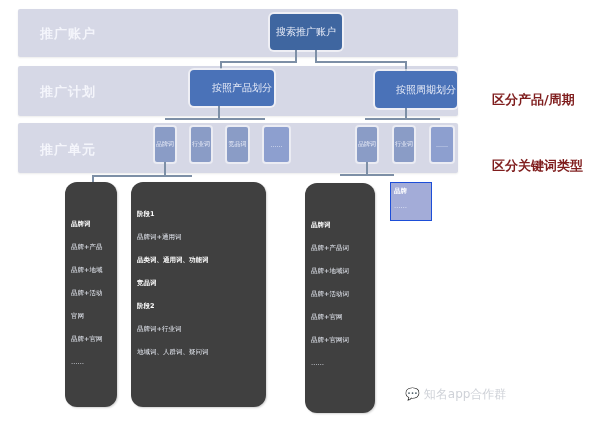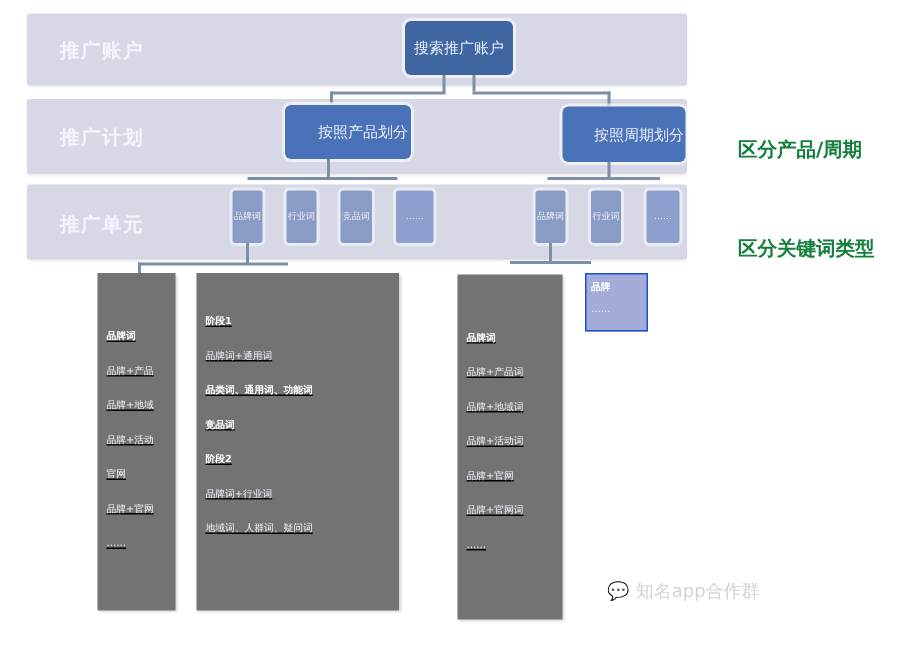--- a/index.html
+++ b/index.html
@@ -4,25 +4,25 @@
 <style>
   html, body { margin:0; padding:0; background:#ffffff; }
   body { width:600px; height:432px; position:relative; overflow:hidden; font-family:"DejaVu Sans", sans-serif; }
   .band { position:absolute; left:18px; width:440px; background:#d6d8e6; border-radius:2px; box-shadow:0 1px 2px rgba(0,0,0,0.08); }
   .band-label { position:absolute; left:40px; color:#f4f5fb; font-size:13px; font-weight:bold; letter-spacing:1px; }
   .node { position:absolute; border-radius:4px; color:#e8ecf8; font-size:10px; display:flex; align-items:center; justify-content:center; text-align:center; box-shadow:0 0 0 2px rgba(255,255,255,0.6); }
   .acct { background:#3f66a0; }
   .plan { background:#4a72b8;padding-left:20px; }
   .unit { position:absolute; background:#8a9cc6; border-radius:2px; color:#eef0fa; font-size:6px; display:flex; flex-direction:column; align-items:center; justify-content:space-around; box-shadow:0 0 0 2px rgba(255,255,255,0.5); }
   .unit.more { background:#8d9fcf; }
-  .col { position:absolute; background:#737373; border-radius:0; box-shadow:1px 1px 2px rgba(0,0,0,0.18); padding:8px 6px; box-sizing:border-box;text-decoration:underline; }
+  .col { position:absolute; background:#404040; border-radius:12px; box-shadow:1px 1px 2px rgba(0,0,0,0.18); padding:8px 6px; box-sizing:border-box; }
   .col-item { color:#eef2fb; font-size:6.5px; margin:0 0 14px 0; white-space:nowrap; }
   .col-item.hl { font-weight:bold; color:#ffffff; }
   .line { position:absolute; background:#7d8fa6; }
-  .note { position:absolute; left:492px; font-size:13px; font-weight:bold; color:#15803d; }
+  .note { position:absolute; left:492px; font-size:13px; font-weight:bold; color:#7f1d1d; }
   .small-box { position:absolute; background:#a3acd8; border:1px solid #1d4ed8; }
   .watermark { position:absolute; left:405px; top:386px; color:#cfd2d8; font-size:12px; }
 </style>
 </head>
 <body>
 
 <div class="band" style="top:9px;height:48px;"></div>
 <div class="band" style="top:66px;height:50px;"></div>
 <div class="band" style="top:123px;height:50px;"></div>
 

